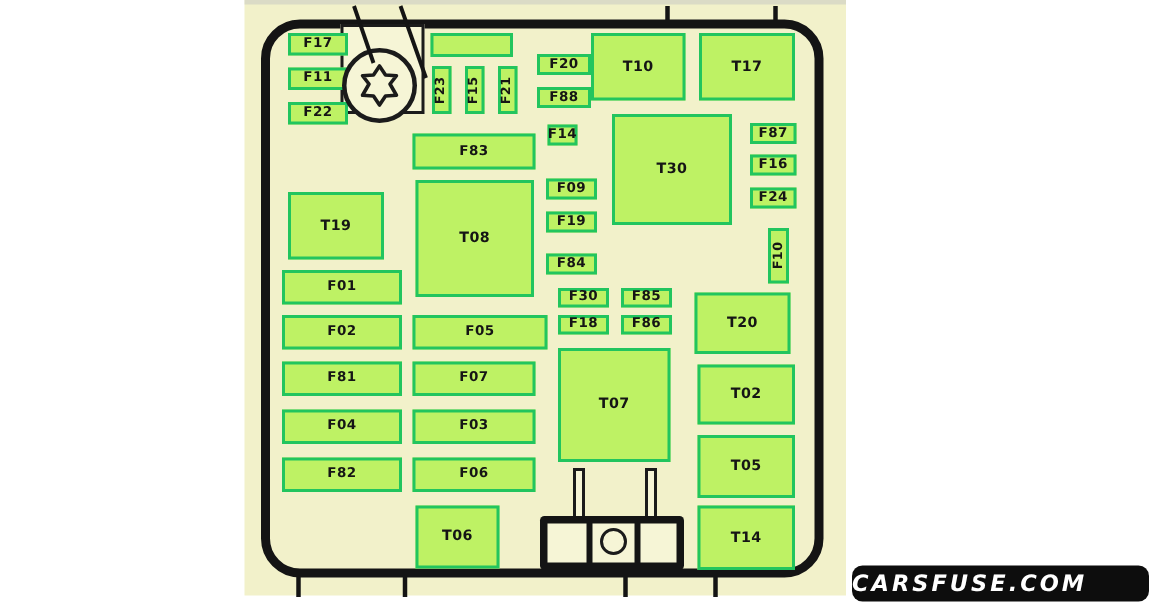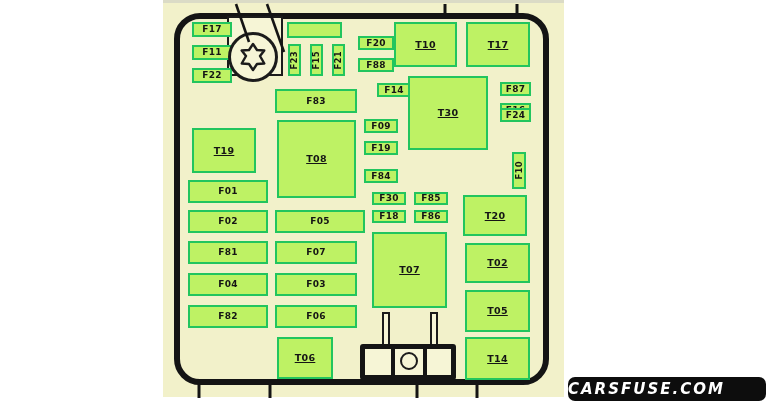--- a/index.html
+++ b/index.html
@@ -25,21 +25,21 @@
     box-sizing:border-box;
   }
   
   .bx{
     position:absolute;box-sizing:border-box;z-index:4;
     border:2px solid #22c55e;background:#bef264;
     display:flex;align-items:center;justify-content:center;
     font:bold 9px/1 "DejaVu Sans", sans-serif;color:#151515;
     letter-spacing:.3px;
   }
-  .bx.big{font-size:9.5px;text-decoration:underline;}
+  .bx.big{font-size:9.5px;}
   .bx.v{font-size:8.5px;}
   .bx.v .vt{transform:rotate(-90deg);white-space:nowrap;display:block;}
   
   .bolt-block{
     position:absolute;left:227px;top:16px;width:56px;height:60px;
     box-sizing:border-box;border:2px solid #1b1b1b;background:#f6f5d6;z-index:3;
   }
   .bolt-circle{
     position:absolute;left:228px;top:32px;width:50px;height:50px;
     box-sizing:border-box;border:3px solid #1b1b1b;border-radius:50%;
@@ -108,25 +108,25 @@
       <span class="vt">F21</span>
     </div>
 
   <div class="bx" style="left:358px;top:36px;width:36px;height:14px">F20</div>
   <div class="bx" style="left:358px;top:58px;width:36px;height:14px">F88</div>
 
   <div class="bx big" style="left:394px;top:22px;width:63px;height:45px">T10</div>
   <div class="bx big" style="left:466px;top:22px;width:64px;height:45px">T17</div>
 
   <div class="bx" style="left:275px;top:89px;width:82px;height:24px">F83</div>
-  <div class="bx" style="left:377px;top:83px;width:34px;height:14px">F14</div>
+  <div class="bx" style="left:365px;top:83px;width:20px;height:14px">F14</div>
   <div class="bx big" style="left:408px;top:76px;width:80px;height:74px">T30</div>
   <div class="bx" style="left:500px;top:82px;width:31px;height:14px">F87</div>
   <div class="bx" style="left:500px;top:103px;width:31px;height:14px">F16</div>
-  <div class="bx" style="left:500px;top:108px;width:31px;height:14px">F24</div>
+  <div class="bx" style="left:500px;top:125px;width:31px;height:14px">F24</div>
 
   <div class="bx" style="left:364px;top:119px;width:34px;height:14px">F09</div>
   <div class="bx" style="left:364px;top:141px;width:34px;height:14px">F19</div>
   <div class="bx" style="left:364px;top:169px;width:34px;height:14px">F84</div>
 
   <div class="bx big" style="left:192px;top:128px;width:64px;height:45px">T19</div>
   <div class="bx big" style="left:277px;top:120px;width:79px;height:78px">T08</div>
 
   <div class="bx v" style="left:512px;top:152px;width:14px;height:37px">
       <span class="vt">F10</span>

